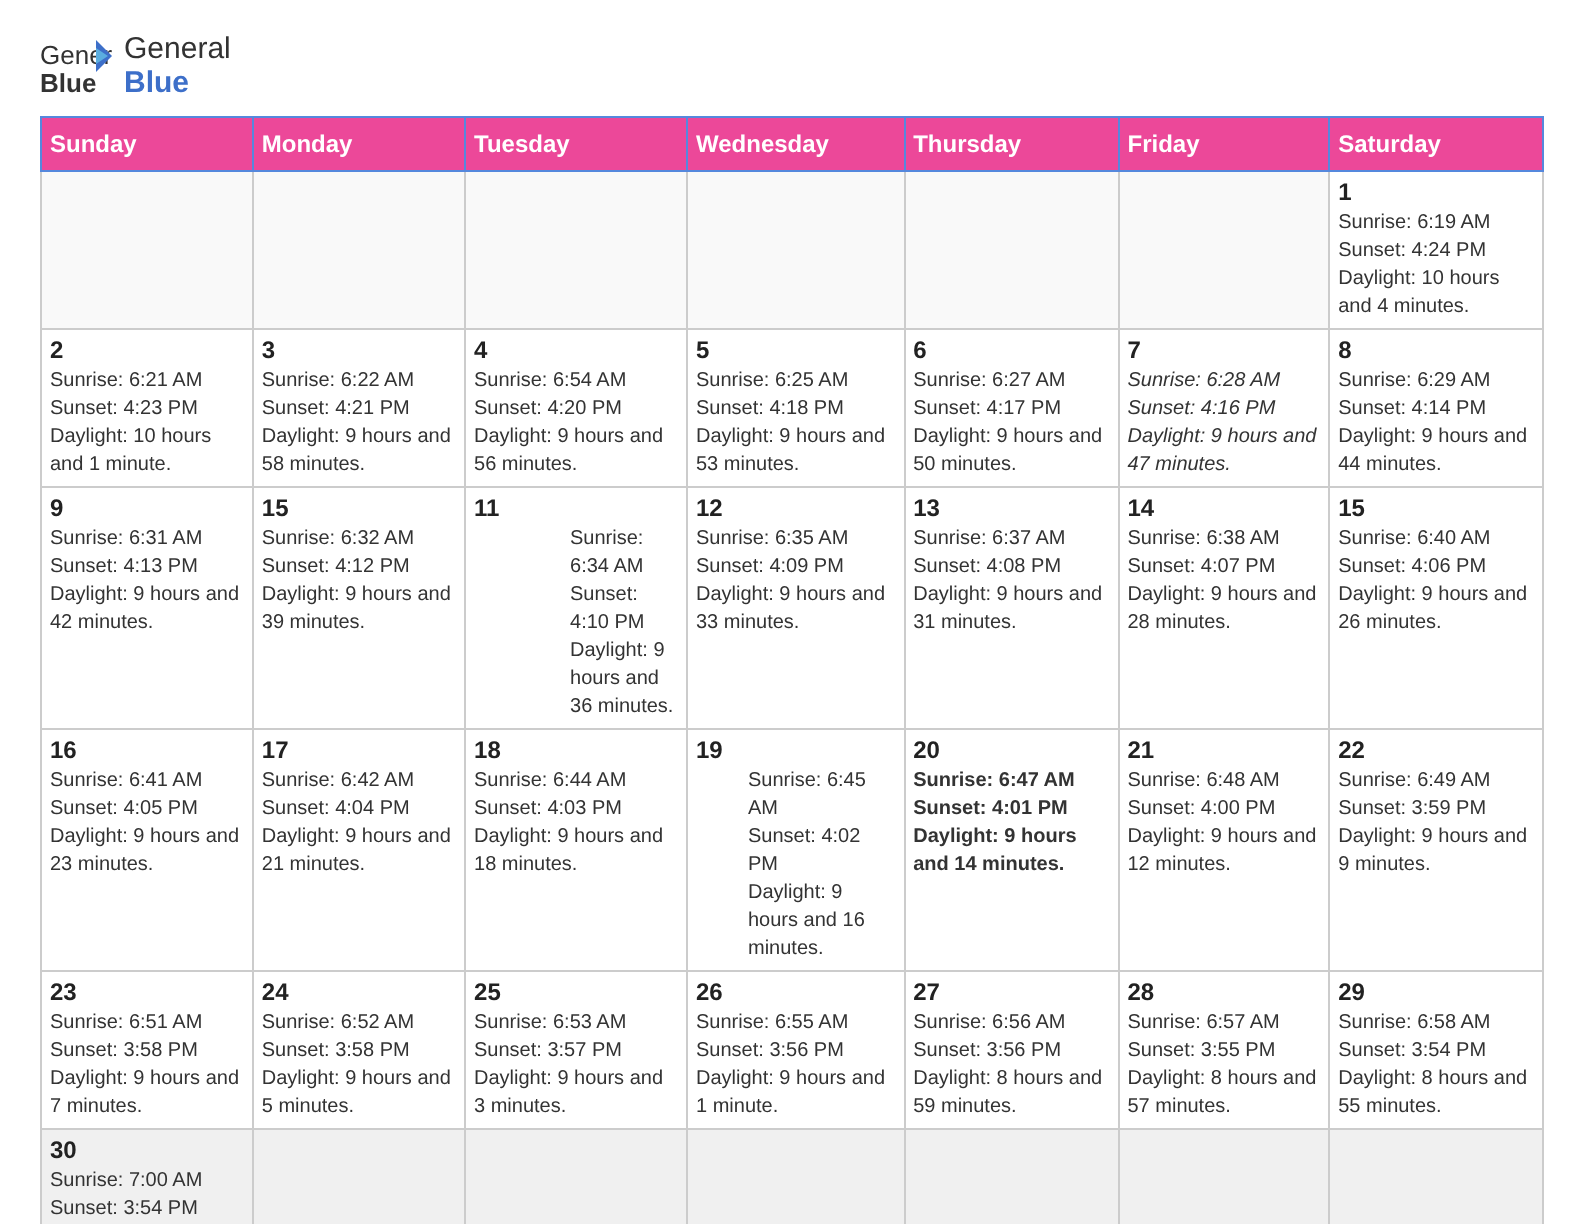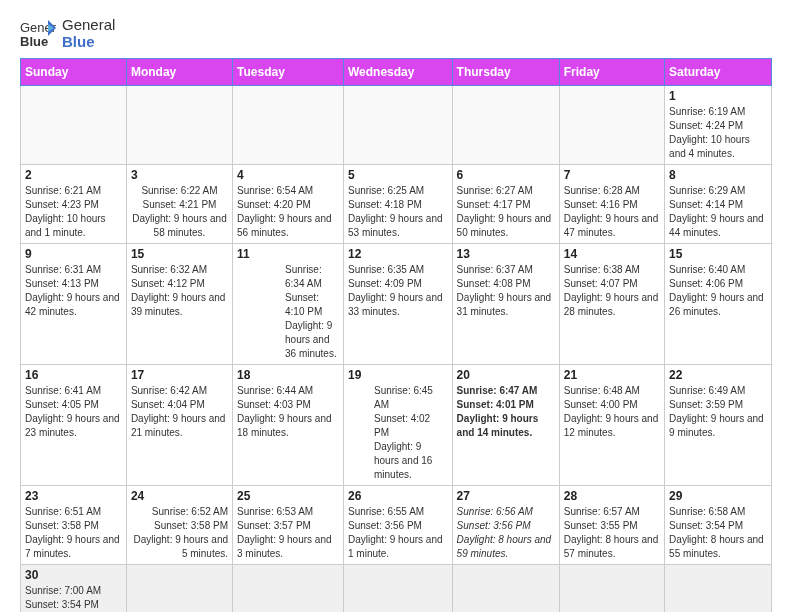--- a/index.html
+++ b/index.html
@@ -42,21 +42,21 @@
       color: #444;
       margin-top: 2px;
     }
     .calendar {
       width: 100%;
       border-collapse: collapse;
       margin-top: 8px;
       font-size: 11px;
     }
     .calendar th {
-      background: #d946ef;
+      background: #ec4899;
       color: #fff;
       padding: 6px 4px;
       text-align: left;
       font-size: 12px;
       font-weight: bold;
       border: 1px solid #5588dd;
     }
     .calendar td {
       border: 1px solid #ccc;
       vertical-align: top;
@@ -132,21 +132,21 @@
         </tr>
         <tr>
           <td>
             <span class="day-num">2</span>
             <div class="day-info" style="white-space: pre-line;">Sunrise: 6:21 AM
 Sunset: 4:23 PM
 Daylight: 10 hours and 1 minute.</div>
           </td>
           <td>
             <span class="day-num">3</span>
-            <div class="day-info" style="white-space: pre-line; text-align: center;">Sunrise: 6:22 AM
+            <div class="day-info" style="white-space: pre-line;">Sunrise: 6:22 AM
 Sunset: 4:21 PM
 Daylight: 9 hours and 58 minutes.</div>
           </td>
           <td>
             <span class="day-num">4</span>
             <div class="day-info" style="white-space: pre-line;">Sunrise: 6:54 AM
 Sunset: 4:20 PM
 Daylight: 9 hours and 56 minutes.</div>
           </td>
           <td>
@@ -156,21 +156,21 @@
 Daylight: 9 hours and 53 minutes.</div>
           </td>
           <td>
             <span class="day-num">6</span>
             <div class="day-info" style="white-space: pre-line;">Sunrise: 6:27 AM
 Sunset: 4:17 PM
 Daylight: 9 hours and 50 minutes.</div>
           </td>
           <td>
             <span class="day-num">7</span>
-            <div class="day-info" style="white-space: pre-line;">Sunrise: 6:28 AM
+            <div class="day-info" style="white-space: pre-line; font-style: italic;">Sunrise: 6:28 AM
 Sunset: 4:16 PM
 Daylight: 9 hours and 47 minutes.</div>
           </td>
           <td>
             <span class="day-num">8</span>
             <div class="day-info" style="white-space: pre-line;">Sunrise: 6:29 AM
 Sunset: 4:14 PM
 Daylight: 9 hours and 44 minutes.</div>
           </td>
         </tr>
@@ -264,39 +264,39 @@
         </tr>
         <tr>
           <td>
             <span class="day-num">23</span>
             <div class="day-info" style="white-space: pre-line;">Sunrise: 6:51 AM
 Sunset: 3:58 PM
 Daylight: 9 hours and 7 minutes.</div>
           </td>
           <td>
             <span class="day-num">24</span>
-            <div class="day-info" style="white-space: pre-line; text-align: right;">Sunrise: 6:52 AM
+            <div class="day-info" style="white-space: pre-line;">Sunrise: 6:52 AM
 Sunset: 3:58 PM
 Daylight: 9 hours and 5 minutes.</div>
           </td>
           <td>
             <span class="day-num">25</span>
             <div class="day-info" style="white-space: pre-line;">Sunrise: 6:53 AM
 Sunset: 3:57 PM
 Daylight: 9 hours and 3 minutes.</div>
           </td>
           <td>
             <span class="day-num">26</span>
             <div class="day-info" style="white-space: pre-line;">Sunrise: 6:55 AM
 Sunset: 3:56 PM
 Daylight: 9 hours and 1 minute.</div>
           </td>
           <td>
             <span class="day-num">27</span>
-            <div class="day-info" style="white-space: pre-line; font-style: italic;">Sunrise: 6:56 AM
+            <div class="day-info" style="white-space: pre-line;">Sunrise: 6:56 AM
 Sunset: 3:56 PM
 Daylight: 8 hours and 59 minutes.</div>
           </td>
           <td>
             <span class="day-num">28</span>
             <div class="day-info" style="white-space: pre-line;">Sunrise: 6:57 AM
 Sunset: 3:55 PM
 Daylight: 8 hours and 57 minutes.</div>
           </td>
           <td>

